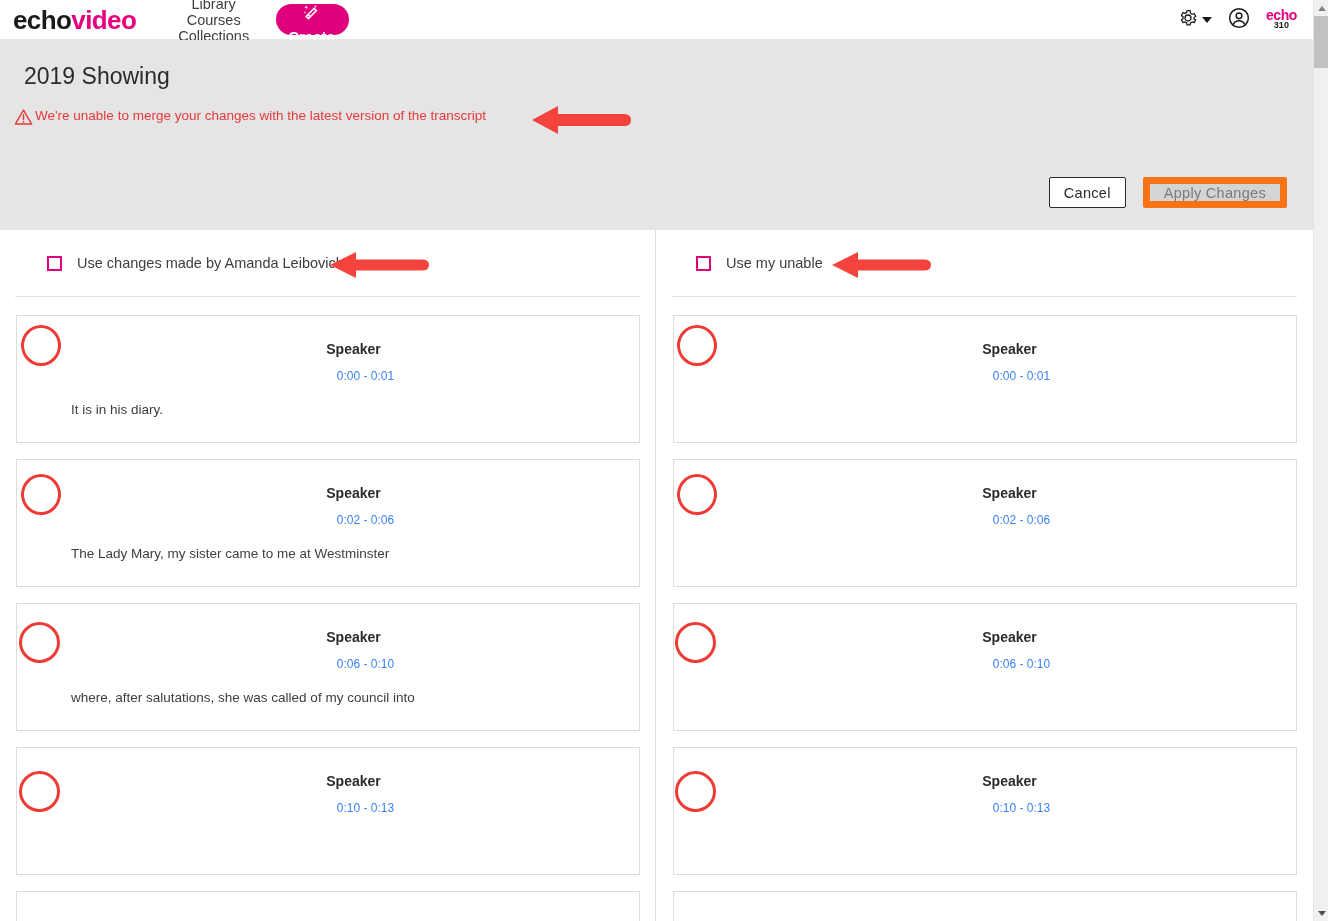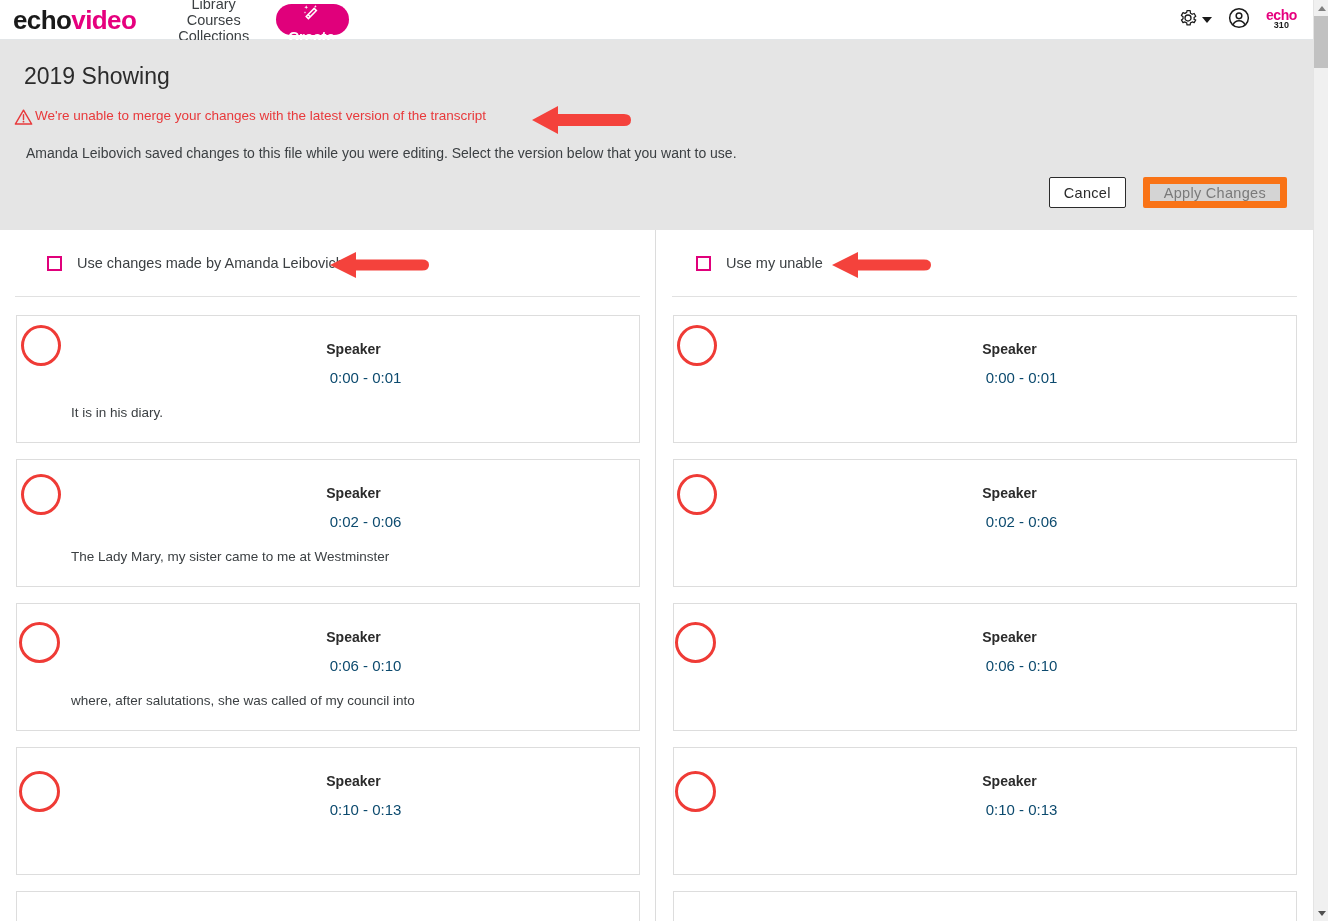--- a/index.html
+++ b/index.html
@@ -229,22 +229,22 @@
     gap: 12px;
     flex-direction: column;
   }
   .panel-right .card-head { padding-left: 49px; }
   .spk {
     font-size: 14px;
     color: #2b2b2b;
     font-weight: 700;
   }
   .tstamp {
-    font-size: 15px;
-    color: #0c4a6e;
+    font-size: 12px;
+    color: #3b82f6;
     margin-left: 24px;
   }
   .card-body {
     padding: 19px 0 0 54px;
     font-size: 13.5px;
     color: #3c4043;
   }
 
   
   .anno { position: absolute; pointer-events: none; }
@@ -364,21 +364,20 @@
       <span class="warn-icon">
         <svg width="19" height="18" viewBox="0 0 20 18">
           <path d="M10 1.8 L18.6 16.4 L1.4 16.4 Z" fill="none" stroke="#e8393b" stroke-width="1.5" stroke-linejoin="round"></path>
           <line x1="10" y1="6.6" x2="10" y2="11.6" stroke="#e8393b" stroke-width="1.5" stroke-linecap="round"></line>
           <circle cx="10" cy="13.9" r="0.95" fill="#e8393b"></circle>
         </svg>
       </span>
       <span class="error-text">We're unable to merge your changes with the latest version of the transcript</span>
     </div>
 
-    <div class="sub-text">Amanda Leibovich saved changes to this file while you were editing. Select the version below that you want to use.</div>
 
     <div class="banner-actions">
       <button class="btn btn-cancel">Cancel</button>
       <button class="btn btn-apply">Apply Changes</button>
     </div>
   </div>
 
   <div class="panels">
 
     <div class="panel panel-left">

